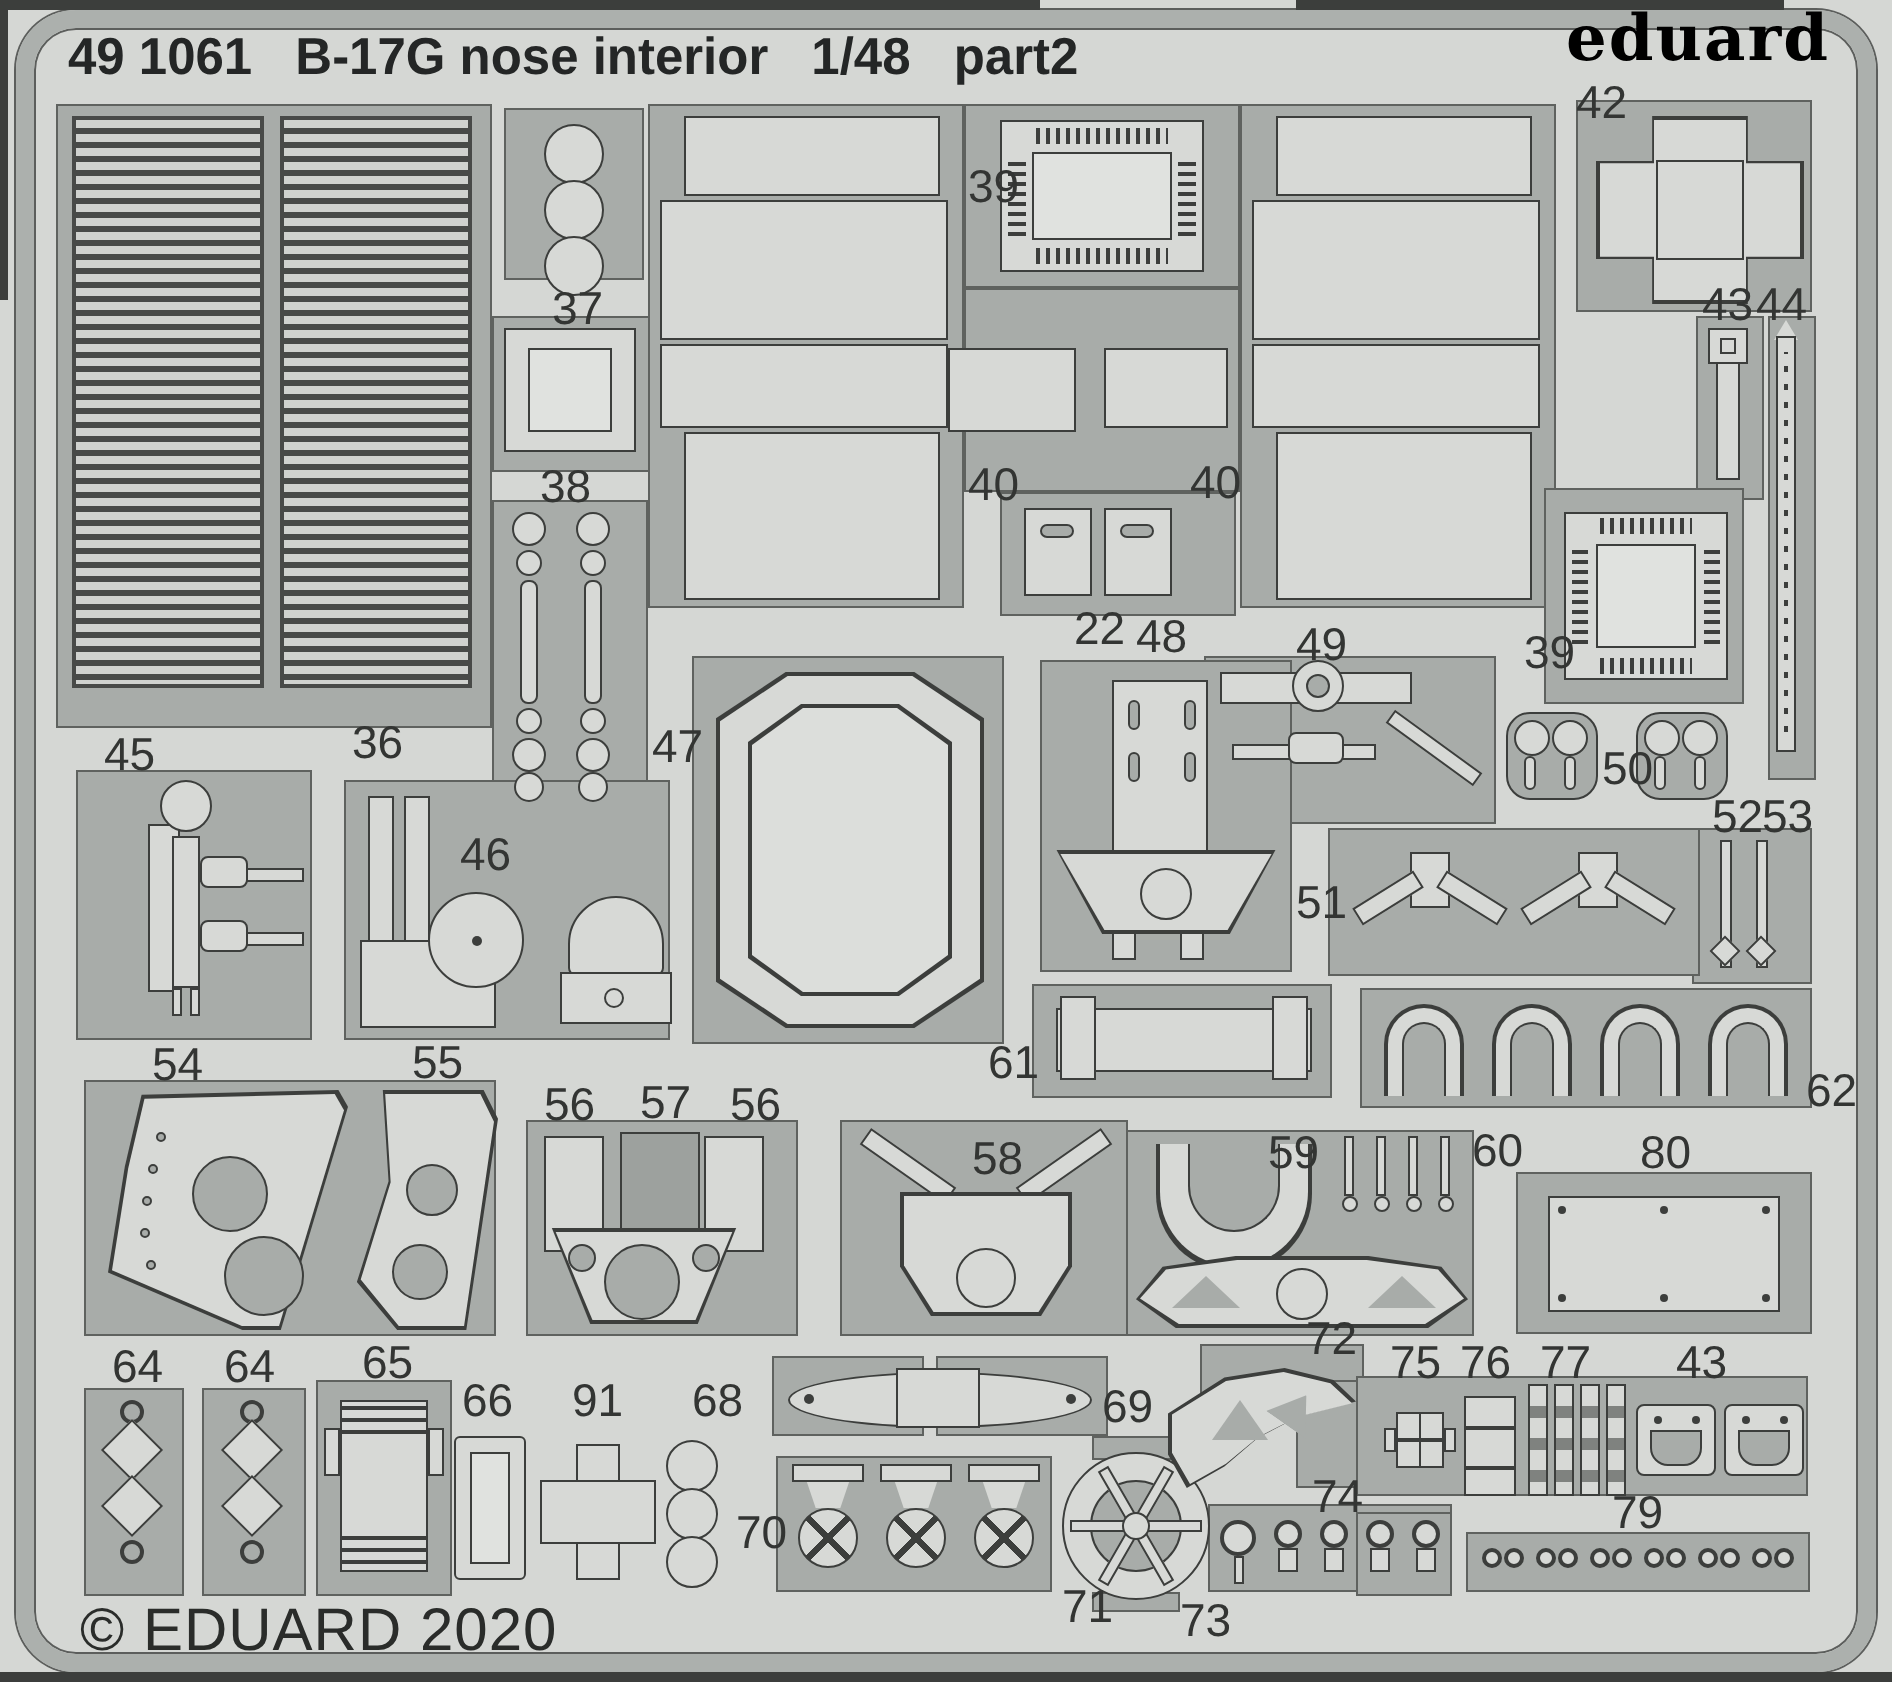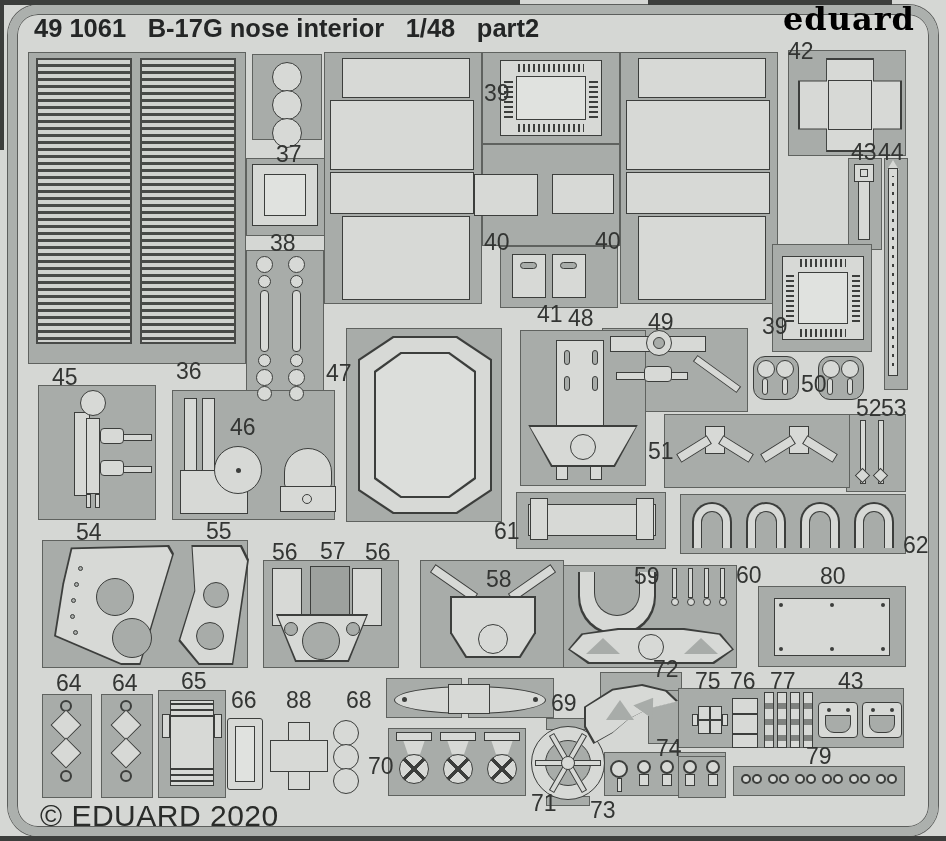--- a/index.html
+++ b/index.html
@@ -435,21 +435,21 @@
     <div class="a c" style="left:0;top:2px;width:10px;height:10px;border:2px solid #3c3e3c;background:var(--part_fill,#d7d9d6)"></div>
     <div class="a c" style="left:11px;top:2px;width:10px;height:10px;border:2px solid #3c3e3c;background:var(--part_fill,#d7d9d6)"></div>
   </div>
 
   <div class="lbl" style="left:176px;top:360px">36</div>
   <div class="lbl" style="left:276px;top:143px">37</div>
   <div class="lbl" style="left:270px;top:232px">38</div>
   <div class="lbl" style="left:484px;top:82px">39</div>
   <div class="lbl" style="left:484px;top:231px">40</div>
   <div class="lbl" style="left:595px;top:230px">40</div>
-  <div class="lbl" style="left:537px;top:303px">41</div>
+  <div class="lbl" style="left:537px;top:303px">22</div>
   <div class="lbl" style="left:788px;top:40px">42</div>
   <div class="lbl" style="left:851px;top:141px">43</div>
   <div class="lbl" style="left:878px;top:141px">44</div>
   <div class="lbl" style="left:762px;top:315px">39</div>
   <div class="lbl" style="left:52px;top:366px">45</div>
   <div class="lbl" style="left:230px;top:416px">46</div>
   <div class="lbl" style="left:326px;top:362px">47</div>
   <div class="lbl" style="left:568px;top:307px">48</div>
   <div class="lbl" style="left:648px;top:311px">49</div>
   <div class="lbl" style="left:801px;top:373px">50</div>
@@ -464,21 +464,21 @@
   <div class="lbl" style="left:486px;top:568px">58</div>
   <div class="lbl" style="left:634px;top:565px">59</div>
   <div class="lbl" style="left:736px;top:564px">60</div>
   <div class="lbl" style="left:494px;top:520px">61</div>
   <div class="lbl" style="left:903px;top:534px">62</div>
   <div class="lbl" style="left:820px;top:565px">80</div>
   <div class="lbl" style="left:56px;top:672px">64</div>
   <div class="lbl" style="left:112px;top:672px">64</div>
   <div class="lbl" style="left:181px;top:670px">65</div>
   <div class="lbl" style="left:231px;top:689px">66</div>
-  <div class="lbl" style="left:286px;top:689px">88</div>
+  <div class="lbl" style="left:286px;top:689px">91</div>
   <div class="lbl" style="left:346px;top:689px">68</div>
   <div class="lbl" style="left:551px;top:692px">69</div>
   <div class="lbl" style="left:368px;top:755px">70</div>
   <div class="lbl" style="left:531px;top:792px">71</div>
   <div class="lbl" style="left:653px;top:658px">72</div>
   <div class="lbl" style="left:590px;top:799px">73</div>
   <div class="lbl" style="left:656px;top:737px">74</div>
   <div class="lbl" style="left:695px;top:670px">75</div>
   <div class="lbl" style="left:730px;top:670px">76</div>
   <div class="lbl" style="left:770px;top:670px">77</div>

